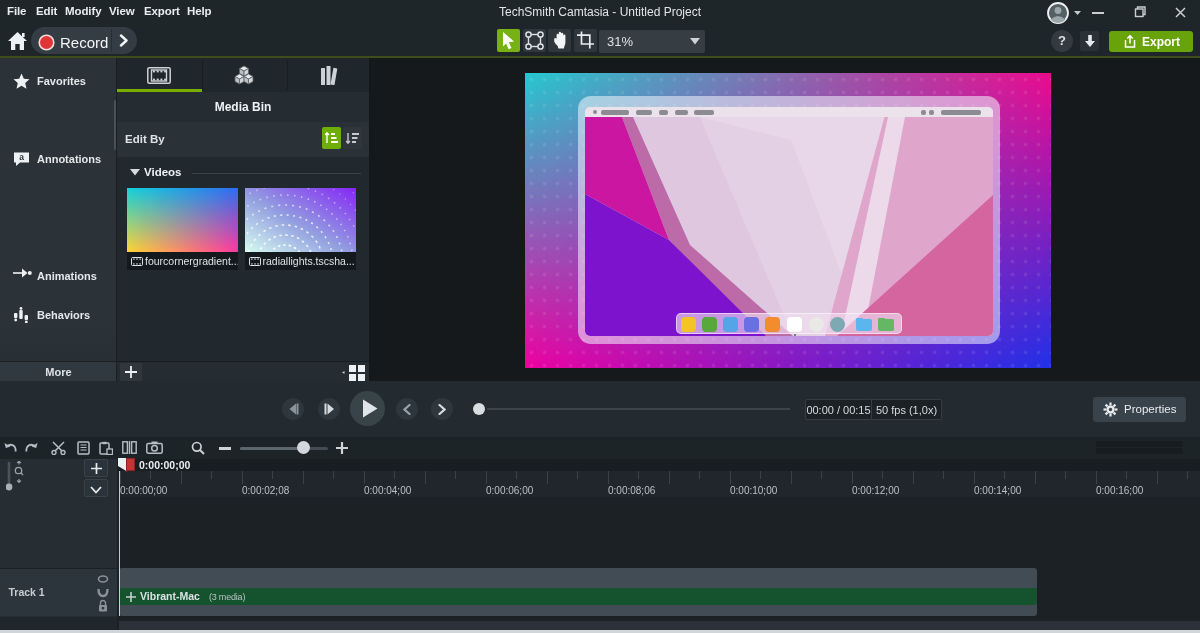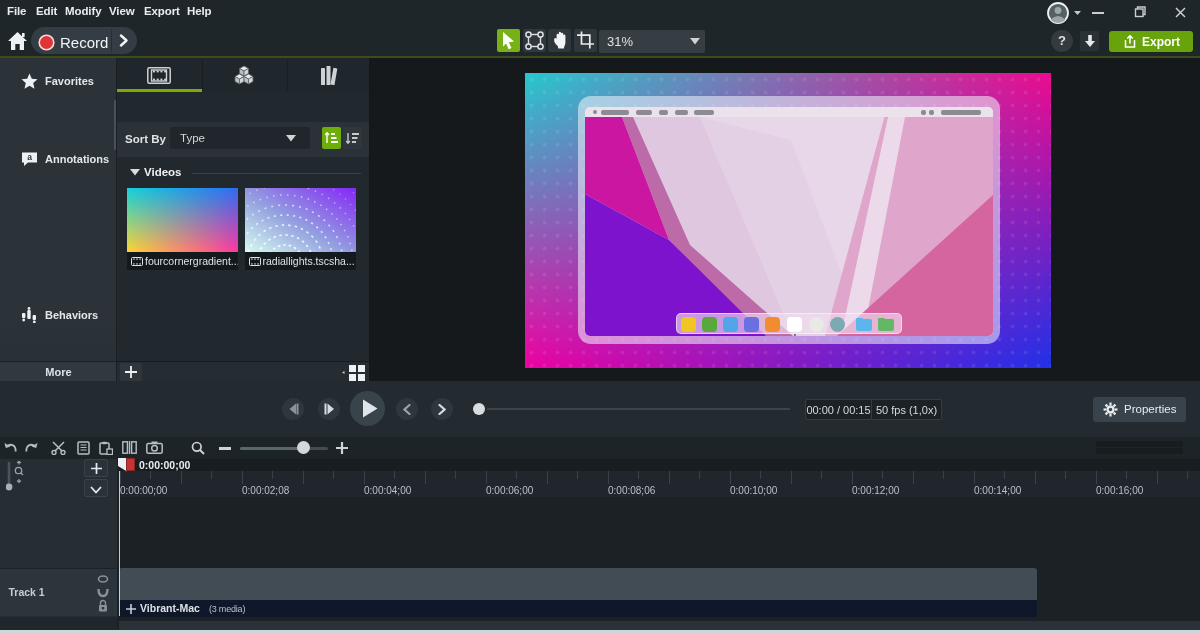--- a/index.html
+++ b/index.html
@@ -15,21 +15,21 @@
 #rectext{position:absolute;left:60px;top:34px;font-size:15px;color:#f2f5f6;}
 
 .toolbtn{position:absolute;top:29px;width:23px;height:23px;background:#2f373d;border-radius:2px;}
 #zoomdd{position:absolute;left:599px;top:30px;width:106px;height:23px;background:#363e44;border-radius:2px;color:#dce1e4;font-size:13px;line-height:23px;padding-left:8px;}
 #helpbtn{position:absolute;left:1051px;top:30px;width:22px;height:22px;border-radius:11px;background:#333b41;color:#dbe0e3;font-size:13px;text-align:center;line-height:22px;font-weight:bold;}
 #dlbtn{position:absolute;left:1080px;top:31px;width:19px;height:20px;background:#2b3237;border-radius:2px;}
 #exportbtn{position:absolute;left:1109px;top:31px;width:84px;height:21px;background:#68a30c;border-radius:3px;color:#fff;font-size:13px;}
 #exportbtn span{position:absolute;left:33px;top:4px;font-weight:bold;font-size:12px;}
 
 #sidebar{position:absolute;left:0;top:58px;width:117px;height:323px;background:linear-gradient(#2b3338 80%,#272f34);}
-.sideitem{position:absolute;left:8px;width:117px;height:39px;}
+.sideitem{position:absolute;left:0;width:117px;height:39px;}
 .sideitem .lbl{position:absolute;left:37px;top:13px;font-size:11px;color:#e3e7ea;font-weight:bold;}
 .sideitem svg{position:absolute;left:13px;top:11px;}
 #moreitem{position:absolute;left:0;top:361px;width:117px;height:20px;background:#313940;border-top:1px solid #1a2024;text-align:center;font-size:11px;color:#dde2e5;font-weight:bold;line-height:20px;}
 #sidescroll{position:absolute;left:114px;top:42px;width:2px;height:50px;background:#49525a;border-radius:1px;}
 
 #mpanel{position:absolute;left:117px;top:58px;width:254px;height:323px;background:#22292e;border-right:2px solid #14181b;}
 #tabbar{position:absolute;left:0;top:0;width:252px;height:34px;background:#20272c;}
 .tabsep{position:absolute;top:2px;width:1px;height:30px;background:#181d21;}
 #tabunderline{position:absolute;left:0;top:31px;width:85px;height:3px;background:#79ae00;}
 #mbheader{position:absolute;left:0;top:34px;width:252px;height:30px;background:#262d32;text-align:center;color:#eef1f3;font-size:12px;font-weight:bold;line-height:30px;}
@@ -78,37 +78,38 @@
 #ruler{position:absolute;left:119px;top:0;width:1081px;height:38px;background:#20262b;}
 #rulertop{position:absolute;left:119px;top:0;width:1081px;height:12px;background:#181d22;}
 .tick{position:absolute;top:12px;width:1px;background:#39424a;}
 .rlabel{position:absolute;top:25.5px;font-size:10px;color:#b8c0c7;white-space:nowrap;}
 #phflag{position:absolute;left:118px;top:-1px;}
 #phbox{position:absolute;left:126px;top:-1px;width:9px;height:13px;background:#c43434;border:1px solid #8e2424;}
 #phtime{position:absolute;left:139px;top:0px;font-size:10.5px;color:#e8ecef;font-weight:bold;}
 #track1h{position:absolute;left:0;top:109px;width:117px;height:48px;background:#2d353c;border-top:1px solid #1b2125;}
 #track1h .name{position:absolute;left:8.5px;top:17px;font-size:10.5px;color:#c6ccd1;font-weight:bold;}
 #clip{position:absolute;left:119px;top:109px;width:918px;height:48px;background:#424c55;border-radius:3px;}
-#cliplabel{position:absolute;left:0;top:32px;width:918px;height:17px;background:#0f172a;border-radius:0 0 3px 3px;color:#dce1e5;font-size:11px;line-height:17px;}
+#cliplabel{position:absolute;left:0;top:20px;width:918px;height:17px;background:#14532d;border-radius:0 0 3px 3px;color:#dce1e5;font-size:11px;line-height:17px;}
 #phline{position:absolute;left:119px;top:12px;width:1px;height:145px;background:rgba(240,243,245,0.8);}
 #hscroll{position:absolute;left:119px;top:162px;width:1081px;height:9px;background:#2a3139;}
 #botline{position:absolute;left:0;top:171px;width:1200px;height:3px;background:#cfd5d9;}
 #trackbtn1{position:absolute;left:84px;top:0px;width:24px;height:18px;background:#2b333a;border:1px solid #3a424a;border-radius:2px;color:#e6eaec;text-align:center;}
 #trackbtn2{position:absolute;left:84px;top:20px;width:24px;height:18px;background:#2b333a;border:1px solid #3a424a;border-radius:2px;color:#e6eaec;text-align:center;}
 </style>
 </head>
 <body>
 <div id="app">
 <div id="topbar">
   <div class="menu" style="left:7px">File</div>
   <div class="menu" style="left:36px">Edit</div>
   <div class="menu" style="left:65px">Modify</div>
   <div class="menu" style="left:109px">View</div>
   <div class="menu" style="left:144px">Export</div>
   <div class="menu" style="left:187px">Help</div>
+  <div id="title">TechSmith Camtasia - Untitled Project</div>
 
   <svg class="abs" style="left:1044px;top:0px" width="150" height="26" viewBox="0 0 150 26">
     <circle cx="14" cy="13" r="10" fill="#546064" stroke="#eef1f2" stroke-width="1.8"></circle>
     <circle cx="14" cy="10.5" r="3.4" fill="#9aa6a9"></circle>
     <path d="M6.5 19.5 Q14 12.5 21.5 19.5 L19 21.8 Q14 24 9 21.8 Z" fill="#9aa6a9"></path>
     <path d="M30 11 l7 0 l-3.5 4 z" fill="#c3cacd"></path>
     <rect x="48" y="12" width="12" height="2" fill="#c8ced2"></rect>
     <rect x="91.5" y="9" width="7.5" height="7.5" fill="none" stroke="#c8ced2" stroke-width="1.4"></rect>
     <path d="M93.5 9 v-2 h7.5 v7.5 h-2" fill="none" stroke="#c8ced2" stroke-width="1.4"></path>
     <path d="M132 8 l9 9 M141 8 l-9 9" stroke="#c8ced2" stroke-width="1.5"></path>
@@ -175,20 +176,28 @@
           <path d="M8.5 0.5 L10.8 5.8 L16.5 6.3 L12.2 10 L13.5 15.8 L8.5 12.8 L3.5 15.8 L4.8 10 L0.5 6.3 L6.2 5.8 Z" fill="#eef1f3"></path>
         </svg>
     <div class="lbl">Favorites</div>
   </div>
   <div class="sideitem" style="top:81.5px">
     <svg width="17" height="16" viewBox="0 0 17 16">
           <path d="M1 1.5 h15 v10 h-9 l-4 3.5 v-3.5 h-2 z" fill="#eef1f3"></path>
           <text x="8.5" y="9.3" font-size="8.5" font-weight="bold" fill="#2b3338" text-anchor="middle" font-family="Liberation Sans">a</text>
         </svg>
     <div class="lbl">Annotations</div>
+  </div>
+  <div class="sideitem" style="top:198.5px">
+    <svg width="19" height="10" viewBox="0 0 19 10">
+          <path d="M0 5 h10" stroke="#eef1f3" stroke-width="1.6"></path>
+          <path d="M9 0.5 L14.5 5 L9 9.5 Z" fill="#eef1f3"></path>
+          <circle cx="16.8" cy="5" r="2" fill="#eef1f3"></circle>
+        </svg>
+    <div class="lbl">Animations</div>
   </div>
   <div class="sideitem" style="top:237.5px">
     <svg width="16" height="16" viewBox="0 0 16 16">
           <rect x="1" y="6" width="3.4" height="5" rx="1" fill="#eef1f3"></rect>
           <circle cx="2.7" cy="13" r="1.4" fill="#eef1f3"></circle>
           <rect x="6.3" y="3" width="3.4" height="9" rx="1" fill="#eef1f3"></rect>
           <circle cx="8" cy="1.4" r="1.4" fill="#eef1f3"></circle>
           <rect x="11.6" y="8" width="3.4" height="5" rx="1" fill="#eef1f3"></rect>
           <circle cx="13.3" cy="15" r="1.4" fill="#eef1f3"></circle>
         </svg>
@@ -232,25 +241,23 @@
     </svg>
     <svg class="abs" style="left:203px;top:8px" width="21" height="19" viewBox="0 0 21 19">
       <g fill="#cdd2d6">
             <rect x="1" y="2" width="4" height="17" rx="0.5"></rect>
             <rect x="6.5" y="0" width="4" height="19" rx="0.5"></rect>
             <rect x="12" y="2" width="4" height="17" rx="0.5" transform="rotate(10 14 10)"></rect>
           </g>
     </svg>
     <div id="tabunderline"></div>
   </div>
+  <div id="mbheader">Media Bin</div>
   <div id="sortrow">
-    <div id="sortlbl">Sort By</div>
-    <div id="typedd">Type<svg class="abs" style="left:116px;top:8px" width="10" height="7" viewBox="0 0 10 7">
-            <path d="M0 0 h10 l-5 6.5 z" fill="#cdd3d6"></path>
-          </svg></div>
+    <div id="sortlbl">Edit By</div>
     <div id="sortasc">
           <svg class="abs" style="left:3px;top:5px" width="13" height="12" viewBox="0 0 13 12">
             <path d="M2 1 L2 11 M0 3 L2 0.8 L4 3" stroke="#fff" stroke-width="1.4" fill="none"></path>
             <rect x="6" y="1" width="4" height="2" fill="#fff"></rect>
             <rect x="6" y="5" width="5.5" height="2" fill="#fff"></rect>
             <rect x="6" y="9" width="7" height="2" fill="#fff"></rect>
           </svg>
         </div>
     <div id="sortdesc">
           <svg class="abs" style="left:3px;top:5px" width="13" height="12" viewBox="0 0 13 12">

